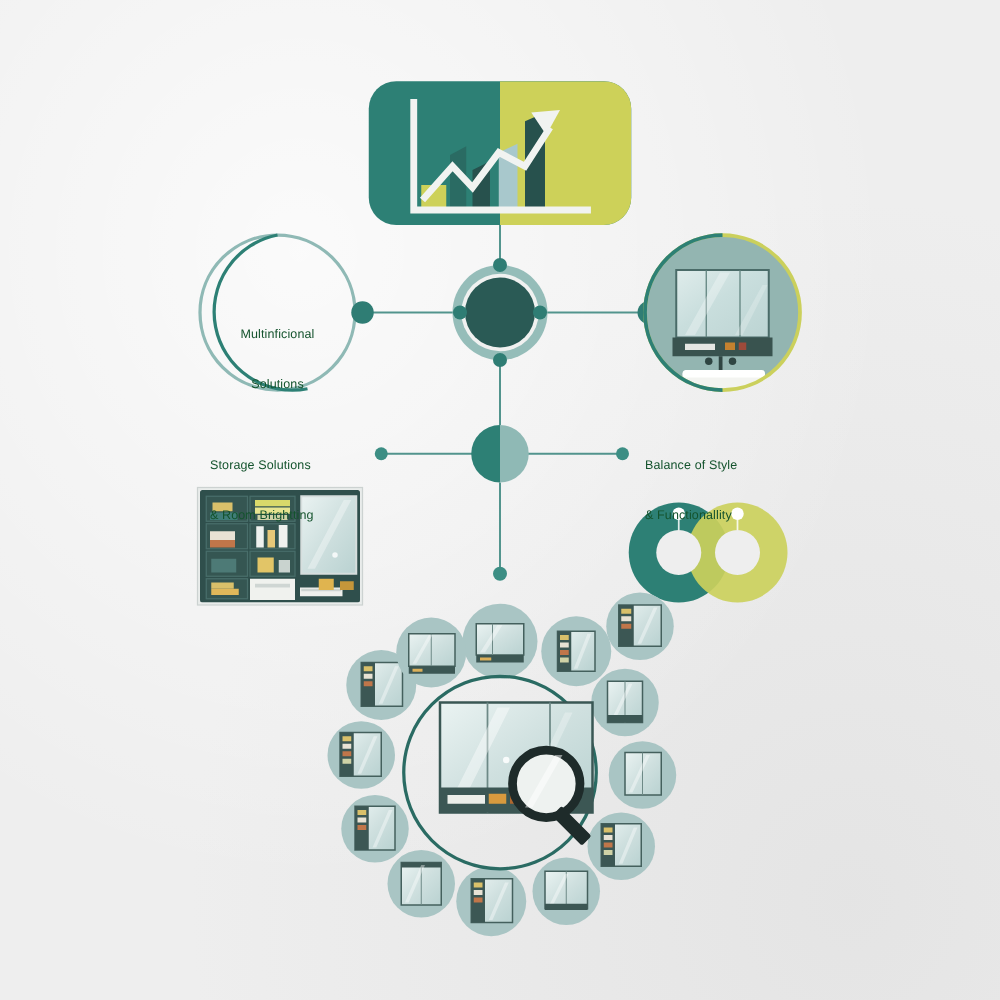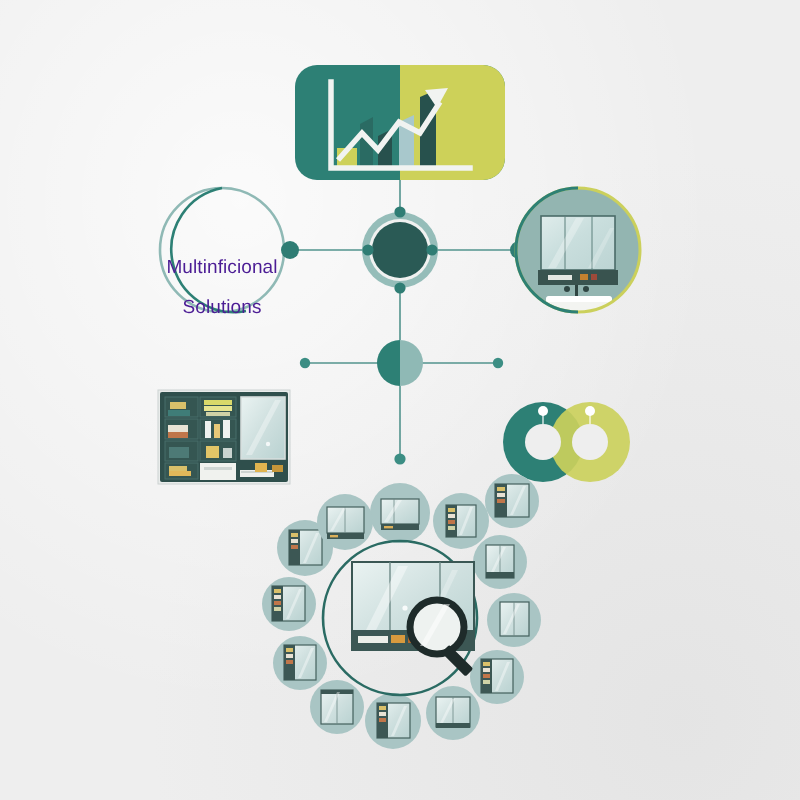--- a/index.html
+++ b/index.html
@@ -25,22 +25,22 @@
       radial-gradient(ellipse at 30% 25%, rgba(255,255,255,0.75), rgba(255,255,255,0) 60%),
       radial-gradient(ellipse at 85% 90%, rgba(210,210,210,0.35), rgba(255,255,255,0) 55%);
     pointer-events: none;
     z-index: 0;
   }
   .layer { position: absolute; inset: 0; }
   svg.layer { z-index: 1; }
   .txt {
     position: absolute;
     z-index: 3;
-    color: #4c1d95;
-    font-size: 19px;
+    color: #14532d;
+    font-size: 10px;
     line-height: 20px;
     letter-spacing: 0.1px;
     white-space: pre-line;
     text-rendering: geometricPrecision;
   }
   .txt.center { text-align: center; }
   .txt.left { text-align: left; }
   .node-label-hub {
     width: 140px;
     text-align: center;
@@ -368,15 +368,23 @@
         <rect x="452" y="644" width="11" height="34" rx="2" fill="#1e2b2a" transform="rotate(-45 457 661)"></rect>
       </g>
     </g>
   </svg>
 
   <div class="txt center node-label-hub" style="left:152px; top:238px;">
     <span>Multinficional</span><br>
     <span>Solutions</span>
   </div>
 
-
+  <div class="txt left" style="left:168px; top:343px; width:200px;">
+    <span>Storage Solutions</span><br>
+    <span>&amp; Room Brightting</span>
+  </div>
+
+  <div class="txt left" style="left:516px; top:343px; width:200px;">
+    <span>Balance of Style</span><br>
+    <span>&amp; Functionallity</span>
+  </div>
 
 </div>
 
 </body></html>

